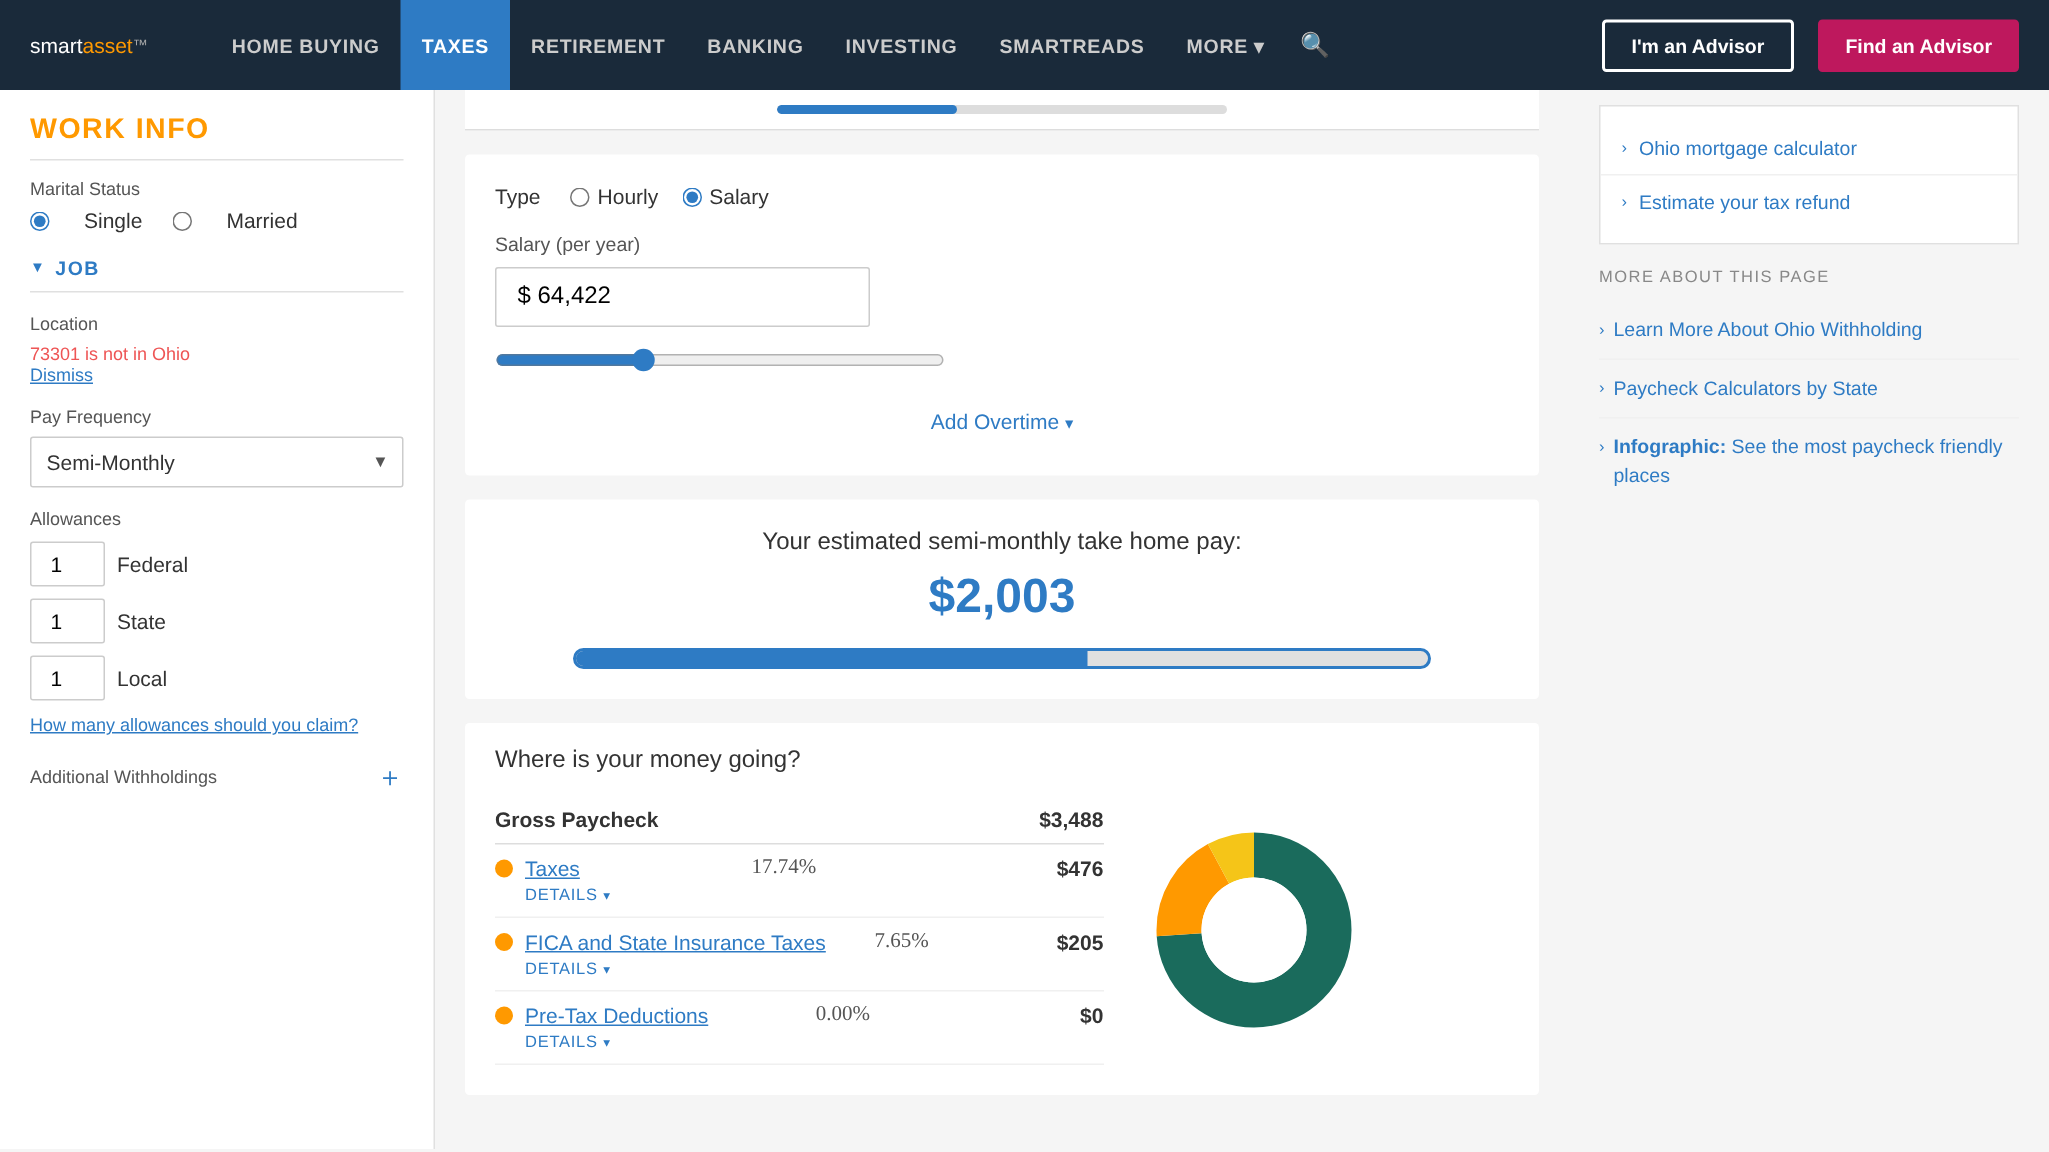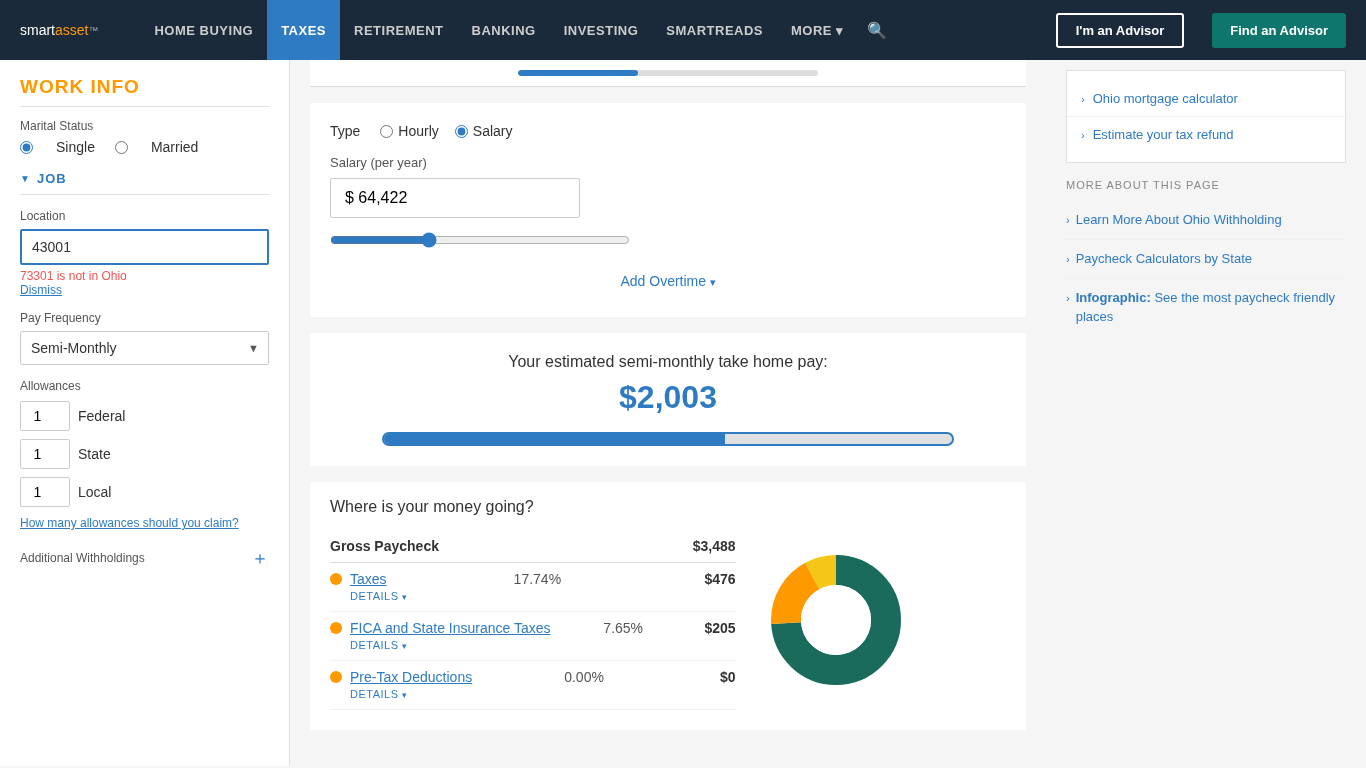--- a/index.html
+++ b/index.html
@@ -46,35 +46,35 @@
     }
     .nav-item.more { display: flex; align-items: center; gap: 4px; }
     .search-icon-nav {
       color: #ccc;
       font-size: 16px;
       padding: 0 10px;
       cursor: pointer;
     }
     .header-btns {
       display: flex;
-      gap: 28px;
+      gap: 16px;
       margin-left: auto;
     }
     .btn-advisor-outline {
       border: 2px solid #fff;
       color: #fff;
       background: transparent;
       padding: 8px 18px;
       font-size: 13px;
       font-weight: bold;
       cursor: pointer;
       border-radius: 3px;
     }
     .btn-advisor-orange {
-      background: #0f766e;
+      background: #be185d;
       color: #fff;
       border: none;
       padding: 8px 18px;
       font-size: 13px;
       font-weight: bold;
       cursor: pointer;
       border-radius: 3px;
     }
 
     
@@ -392,21 +392,21 @@
     }
     .dot-taxes { background: #f90; }
     .dot-fica { background: #f90; }
     .dot-pretax { background: #f90; }
     .breakdown-name {
       font-size: 14px;
       color: #2e7bc4;
       cursor: pointer;
       text-decoration: underline;
     }
-    .breakdown-pct { font-size: 14px; color: #555; text-align: right; min-width: 60px; }
+    .breakdown-pct { font-size: 14px; color: #555; text-align: left; min-width: 60px; font-family: Liberation Serif, serif; }
     .breakdown-amt { font-size: 14px; font-weight: bold; min-width: 60px; text-align: right; }
     .details-link {
       color: #2e7bc4;
       font-size: 11px;
       cursor: pointer;
       margin-left: 20px;
       text-transform: uppercase;
       letter-spacing: 0.5px;
     }
     .details-chevron { font-size: 9px; }
@@ -519,21 +519,20 @@
     </div>
 
     <div class="job-section">
       <div class="job-toggle">
         <span class="chevron-down">▼</span>
         <span>JOB</span>
       </div>
 
       <div class="field-label">Location</div>
       <div class="location-field">
-        <input type="text" value="43001" style="">
         <div class="error-text">73301 is not in Ohio</div>
         <a class="dismiss-link">Dismiss</a>
       </div>
 
       <div class="pay-freq-label">Pay Frequency</div>
       <div class="select-wrapper">
         <select>
           <option>Weekly</option>
           <option>Bi-Weekly</option>
           <option selected="">Semi-Monthly</option>

